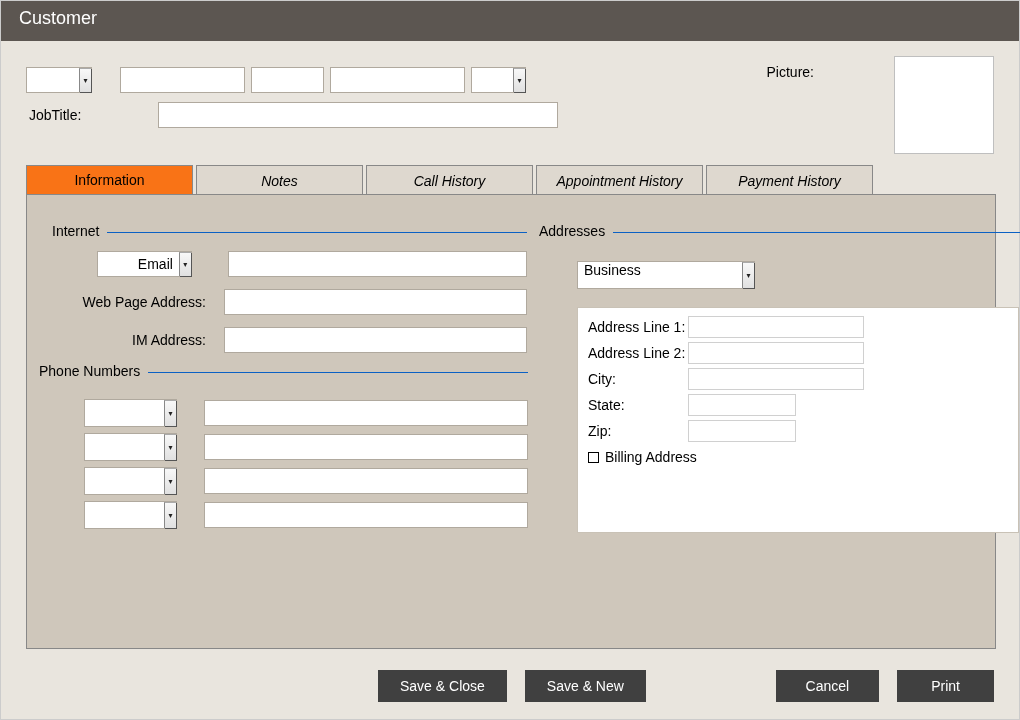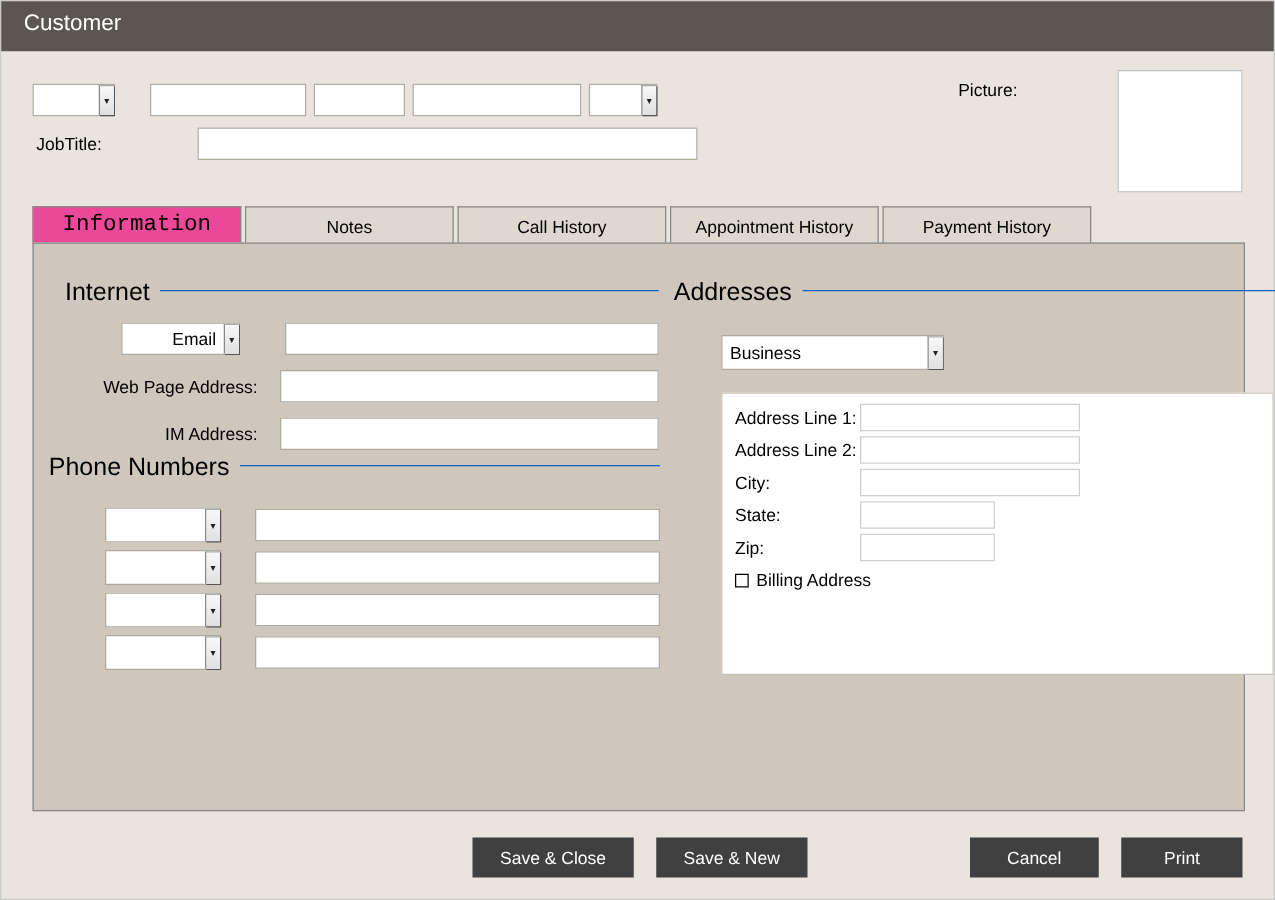--- a/index.html
+++ b/index.html
@@ -16,48 +16,48 @@
   .input-like { height:26px; background:#fff; border:1px solid #b0a99e; margin-right:6px; position:relative; }
   .combo-btn { position:absolute; top:0; right:0; width:12px; height:100%;
                background:linear-gradient(#f8f8f8,#e0e0e0); border-left:1px solid #888; border-top:1px solid #aaa;
                display:flex; align-items:center; justify-content:center; font-size:8px; color:#222;
                box-shadow:1px 1px 0 #555; }
   .combo-btn::after { content:"▾"; font-size:8px; }
 
   .tabs { display:flex; margin-top:37px; margin-left:25px; }
   .tab { height:30px; width:167px; border:1px solid #888; border-bottom:none;
          display:flex; align-items:center; justify-content:center; font-size:14px; cursor:pointer; }
-  .tab-active { background:#ec4899; border-bottom:1px solid #cfc7bb; font-size:18px;font-family:Liberation Mono, monospace; }
+  .tab-active { background:#f97316; border-bottom:1px solid #cfc7bb; font-size:14px; }
   .tab-inactive { background:#ded8cf; }
-  .tab + .tab { margin-left:3px; }
+  .tab + .tab { margin-left:3px;font-style:italic; }
 
   .tabbody { margin-left:25px; width:970px; height:455px; background:#cfc7bb;
              border:1px solid #888; border-top:1px solid #888; margin-top:-1px; position:relative; }
 
-  .group-label { font-size:20px; color:#000; }
+  .group-label { font-size:14px; color:#000; }
   .group-line { height:1px; background:#0b61c4; flex:1; margin-left:8px; margin-top:9px; }
   .group-header { display:flex; align-items:flex-start; }
 
   
   .grp-internet { position:absolute; top:28px; left:25px; width:475px; }
   .int-row { display:flex; align-items:center; margin-top:12px; }
   .int-lbl { width:172px; text-align:right; padding-right:18px; font-size:14px; }
   .int-input { width:303px; height:26px; background:#fff; border:1px solid #b0a99e; }
   .email-combo { margin-left:45px; width:96px; }
 
   
   .grp-phone { position:absolute; top:168px; left:12px; width:489px; }
   .phone-row { display:flex; align-items:center; margin-top:6px; }
   .phone-combo { width:93px; height:28px; background:#fff; border:1px solid #b0a99e; position:relative; margin-left:45px; }
   .phone-input { width:324px; height:26px; background:#fff; border:1px solid #b0a99e; margin-left:27px; }
 
   
   .grp-addr { position:absolute; top:28px; left:512px; width:484px; }
   .addr-combo { margin-top:22px; margin-left:38px; width:178px; height:28px; background:#fff; border:1px solid #b0a99e;
-                position:relative; display:flex; align-items:center; padding-left:6px; font-size:14px; }
+                position:relative; display:flex; align-items:flex-start; padding-left:6px; font-size:14px; }
   .addr-panel { margin-top:18px; margin-left:38px; width:442px; height:226px; background:#fff; border:1px solid #c9c2b6;
                 padding:7px 10px; font-size:14px; }
   .addr-row { display:flex; align-items:center; margin-bottom:2px; height:24px; }
   .addr-lbl { width:100px; }
   .addr-input { height:22px; border:1px solid #d0d0d0; background:#fff; }
   .w176 { width:176px; } .w108 { width:108px; }
   .check { width:11px; height:11px; border:1px solid #000; margin-right:6px; display:inline-block; }
 
   .footer { position:absolute; bottom:13px; left:0; right:0; height:36px; }
   .btn { height:32px; background:#404040; color:#fff; border:none; font-size:14px; cursor:pointer; padding:0 22px; }

